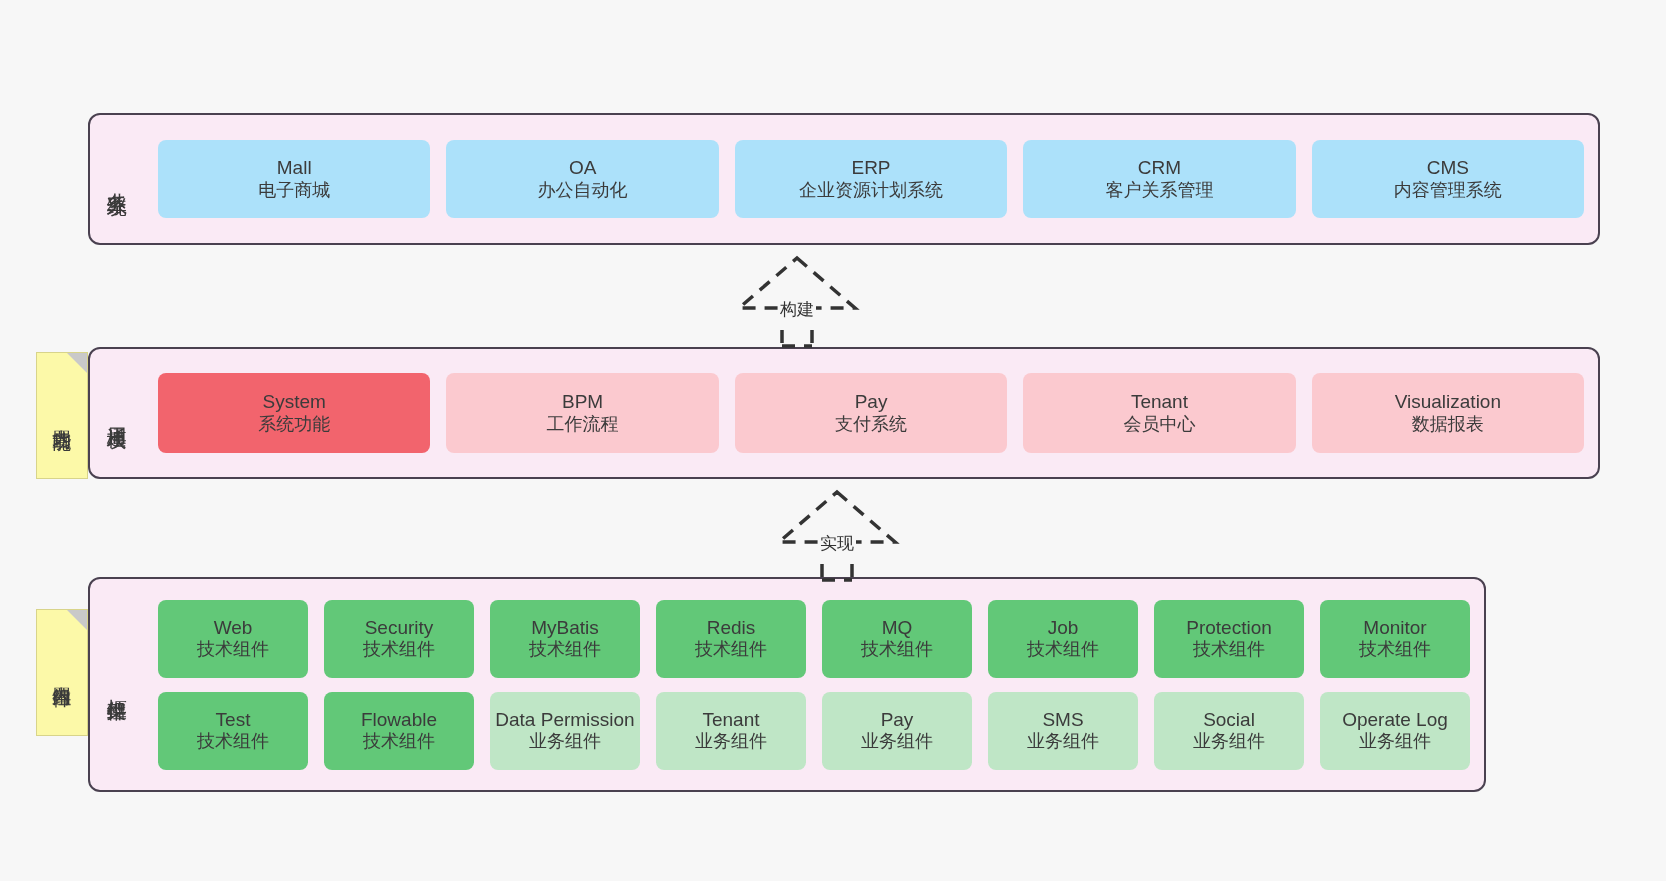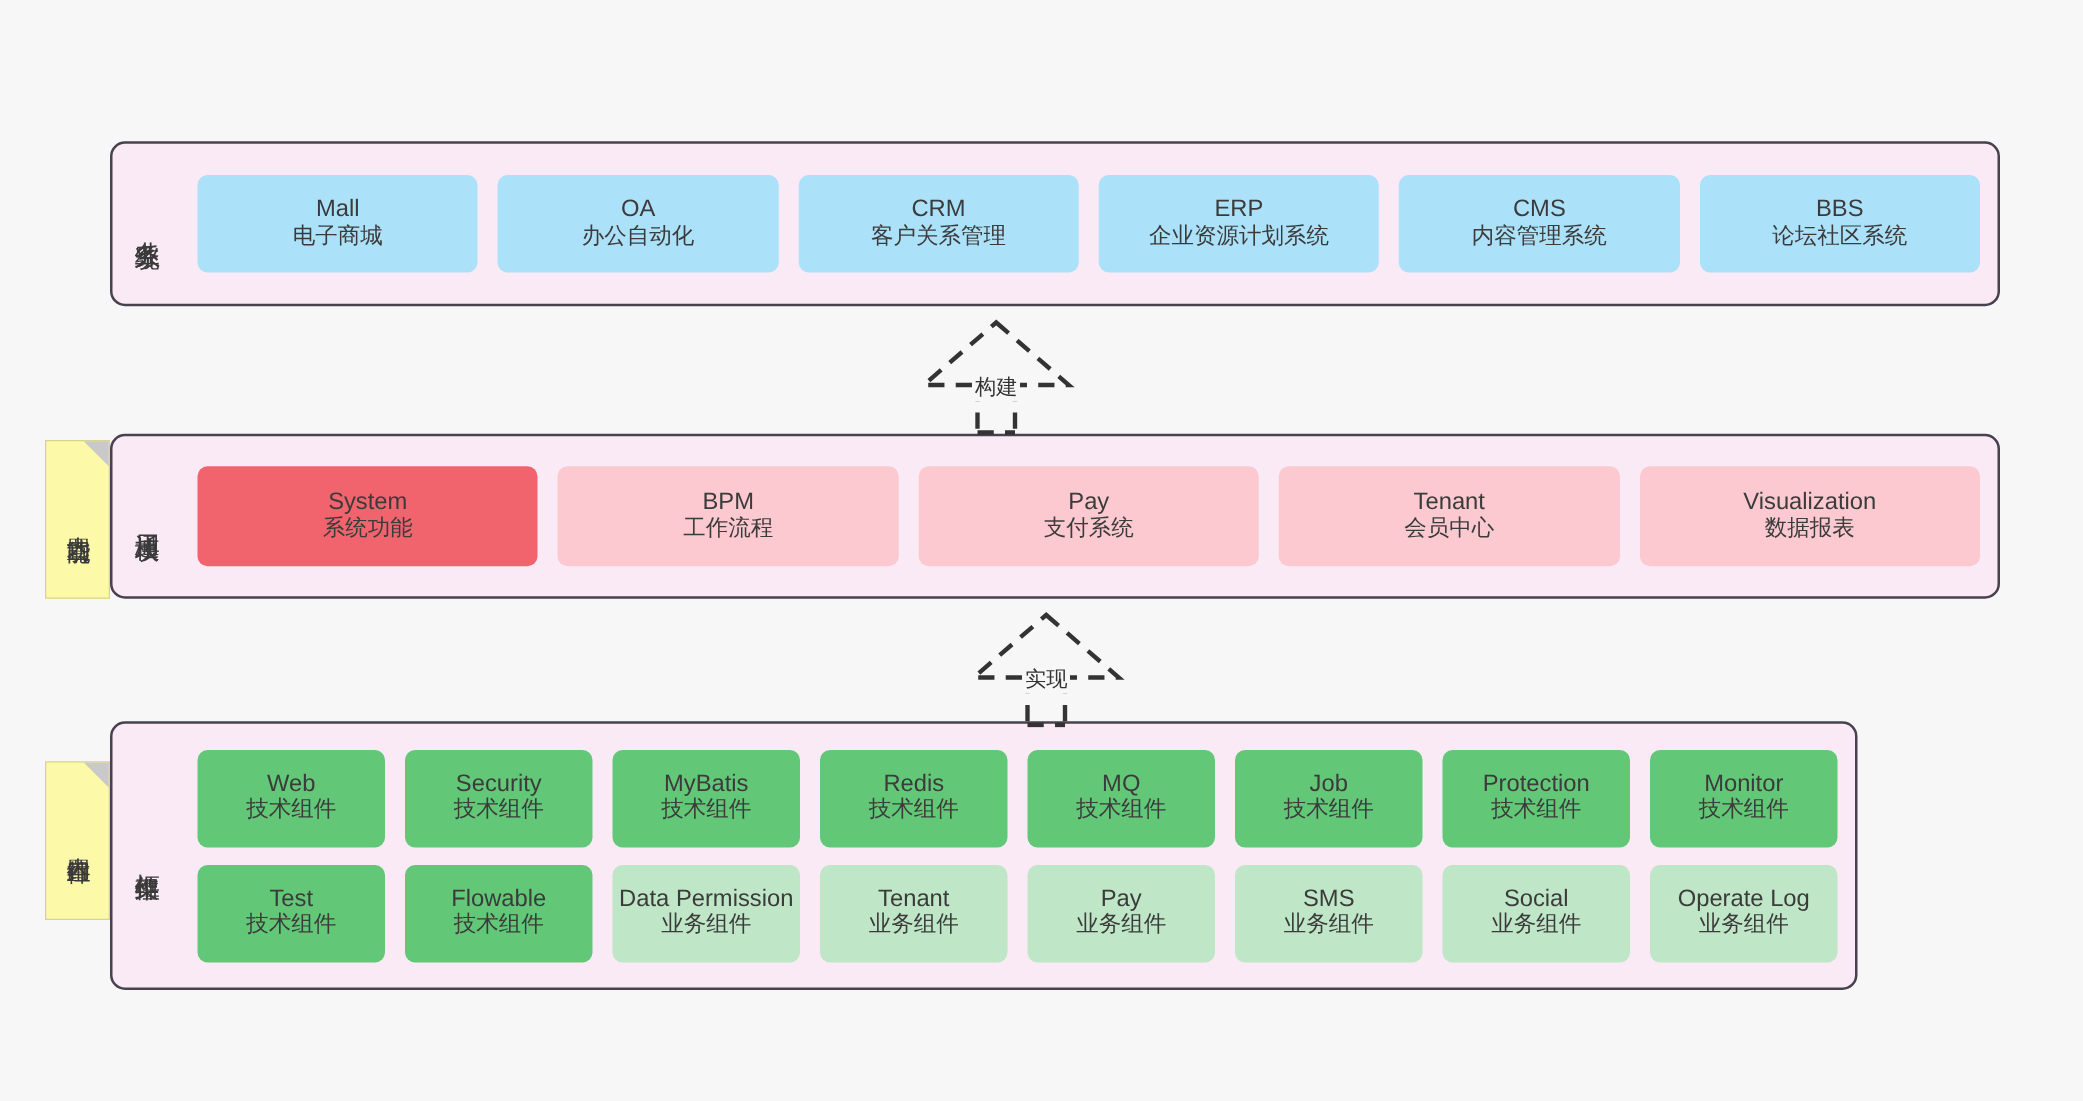--- a/index.html
+++ b/index.html
@@ -68,21 +68,20 @@
     padding: 6px 4px;
     line-height: 1.22;
   }
   .card .t-en {
     font-size: 19px;
     color: #3b3b3b;
   }
   .card .t-cn {
     font-size: 18px;
     color: #3b3b3b;
-    font-family: Liberation Mono, monospace;
   }
   .card.biz      { background: #ace1fa; }
   .card.mod-on   { background: #f2646d; }
   .card.mod-off  { background: #fbc9cf; }
   .card.tech     { background: #62c878; }
   .card.bizcomp  { background: #bfe6c6; }
 
   .row-biz  { height: 78px; }
   .row-mod  { height: 80px; }
   .row-fw   { height: 78px; }
@@ -146,34 +145,30 @@
 
         <div class="card biz">
           <div class="t-en">Mall</div>
           <div class="t-cn">电子商城</div>
         </div>
         <div class="card biz">
           <div class="t-en">OA</div>
           <div class="t-cn">办公自动化</div>
         </div>
         <div class="card biz">
+          <div class="t-en">ERP</div>
+          <div class="t-cn">企业资源计划系统</div>
+        </div>
+        <div class="card biz">
           <div class="t-en">CRM</div>
           <div class="t-cn">客户关系管理</div>
         </div>
         <div class="card biz">
-          <div class="t-en">ERP</div>
-          <div class="t-cn">企业资源计划系统</div>
-        </div>
-        <div class="card biz">
           <div class="t-en">CMS</div>
           <div class="t-cn">内容管理系统</div>
-        </div>
-        <div class="card biz">
-          <div class="t-en">BBS</div>
-          <div class="t-cn">论坛社区系统</div>
         </div>
 
       </div>
     </div>
   </div>
 
   <div class="connector" style="left:712px; top:252px;">
     <svg viewBox="0 0 170 96" xmlns="http://www.w3.org/2000/svg">
       <path d="M 85 6 L 143 56 L 27 56 Z" fill="none" stroke="#333" stroke-width="3.5" stroke-dasharray="13 9" stroke-linejoin="miter"></path>
       <path d="M 70 56 L 70 94 M 100 56 L 100 94 M 70 94 L 100 94" fill="none" stroke="#333" stroke-width="3.5" stroke-dasharray="13 9"></path>

